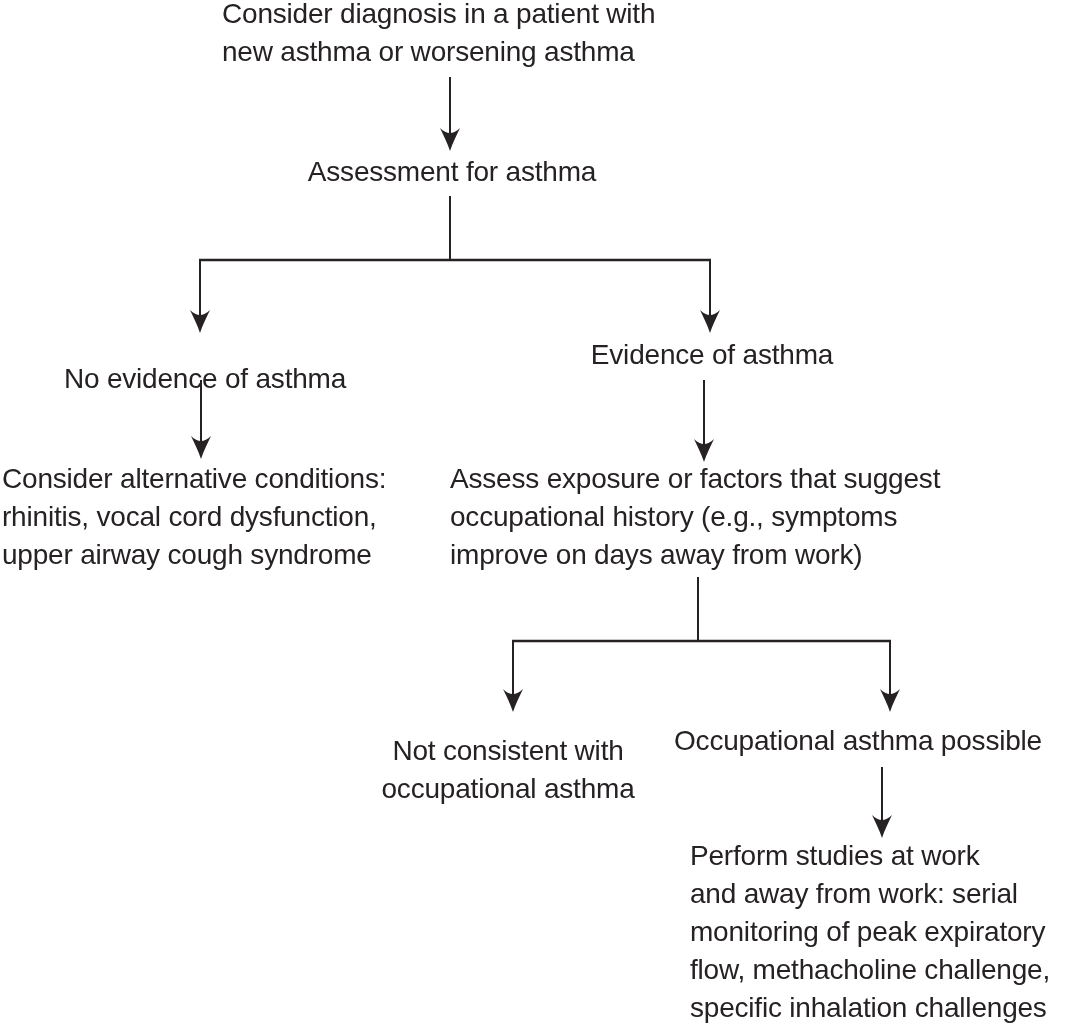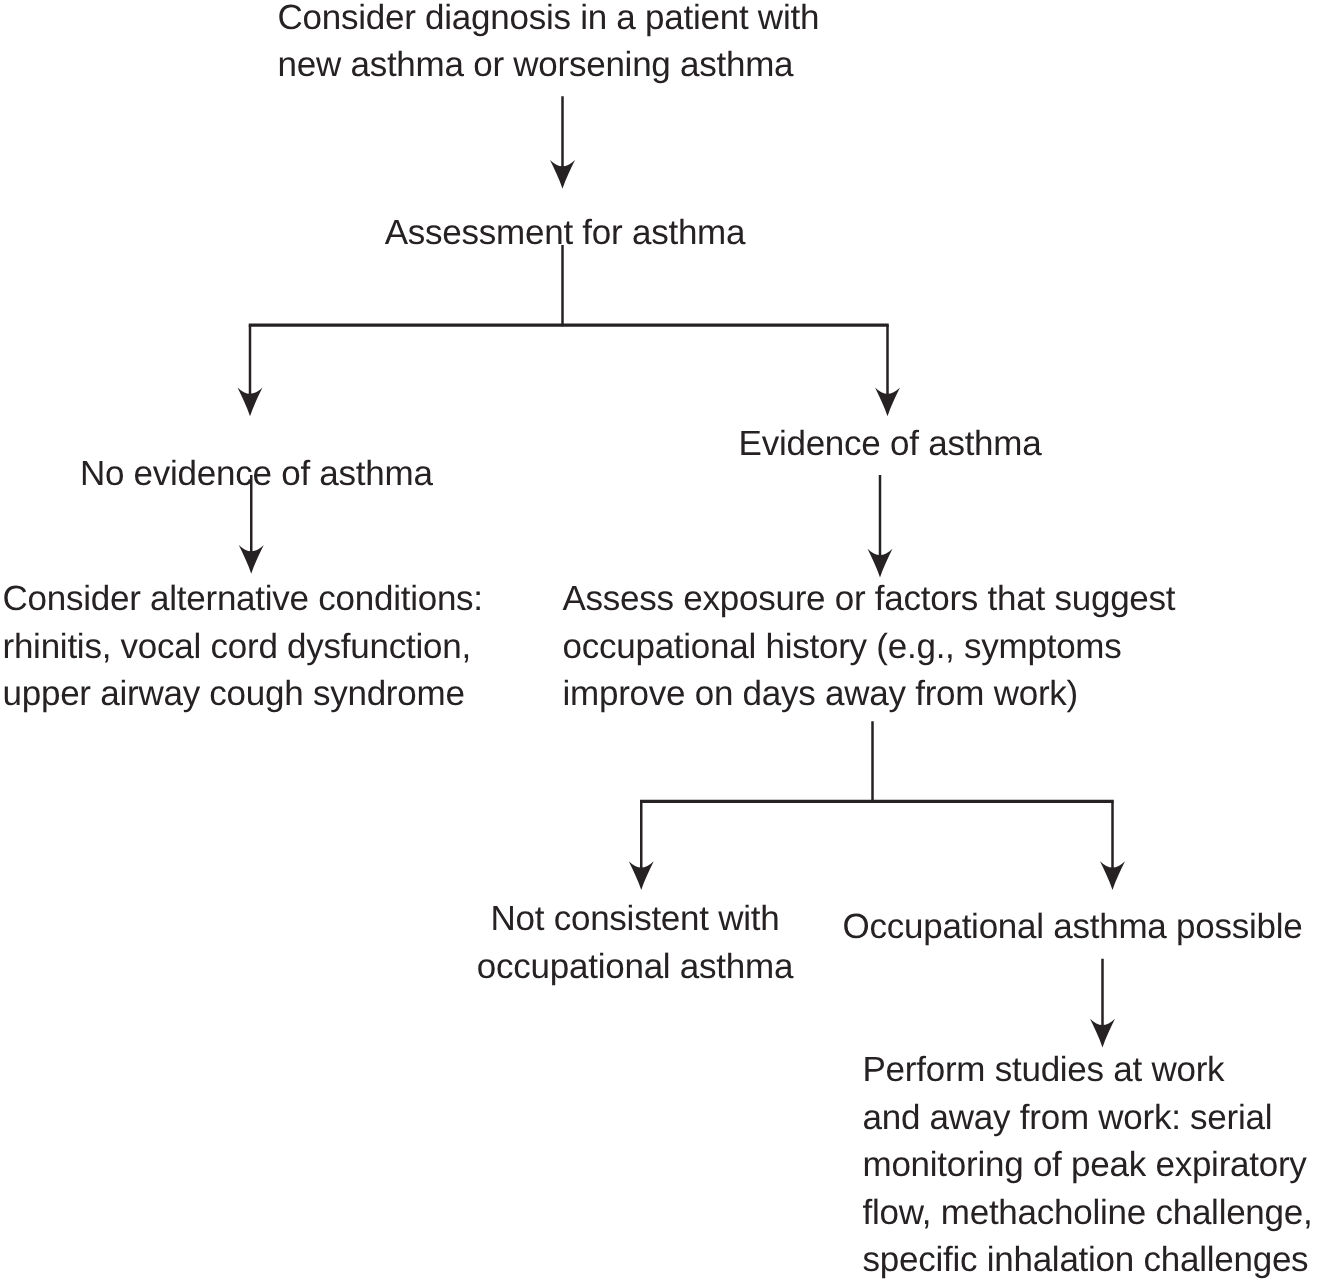--- a/index.html
+++ b/index.html
@@ -89,21 +89,21 @@
 
     <line x1="882" y1="767" x2="882" y2="821"></line>
     <use href="#ah" transform="translate(882,838)"></use>
   </svg>
 
   <div class="node" style="left:222px; top:-5px;">
     <span>Consider diagnosis in a patient with</span>
     <span>new asthma or worsening asthma</span>
   </div>
 
-  <div class="node centered" style="left:452px; top:167px;">
+  <div class="node centered" style="left:452px; top:153px;">
     <span>Assessment for asthma</span>
   </div>
 
   <div class="node centered" style="left:205px; top:336px;margin-top:24px;">
     <span>No evidence of asthma</span>
   </div>
 
   <div class="node" style="left:2px; top:460px;">
     <span>Consider alternative conditions:</span>
     <span>rhinitis, vocal cord dysfunction,</span>
@@ -113,21 +113,21 @@
   <div class="node centered" style="left:712px; top:336px;">
     <span>Evidence of asthma</span>
   </div>
 
   <div class="node" style="left:450px; top:460px;">
     <span>Assess exposure or factors that suggest</span>
     <span>occupational history (e.g., symptoms</span>
     <span>improve on days away from work)</span>
   </div>
 
-  <div class="node centered" style="left:508px; top:716px;">
+  <div class="node centered" style="left:508px; top:732px;">
     <span>Not consistent with</span>
     <span>occupational asthma</span>
   </div>
 
   <div class="node centered" style="left:858px; top:722px;">
     <span>Occupational asthma possible</span>
   </div>
 
   <div class="node" style="left:690px; top:837px;">
     <span>Perform studies at work</span>

